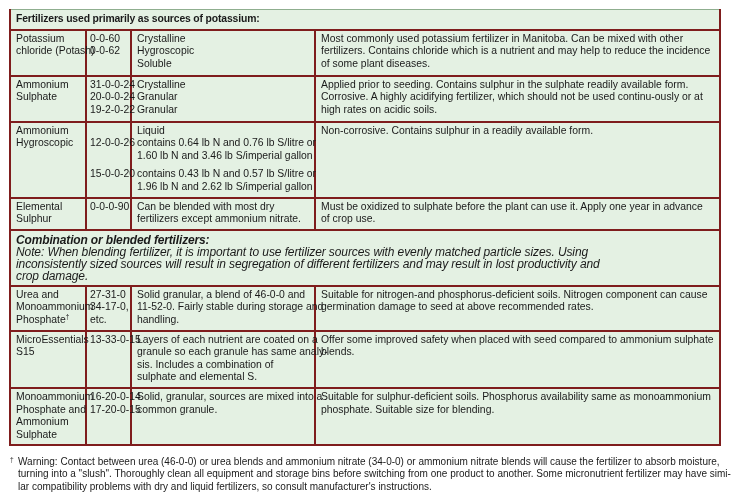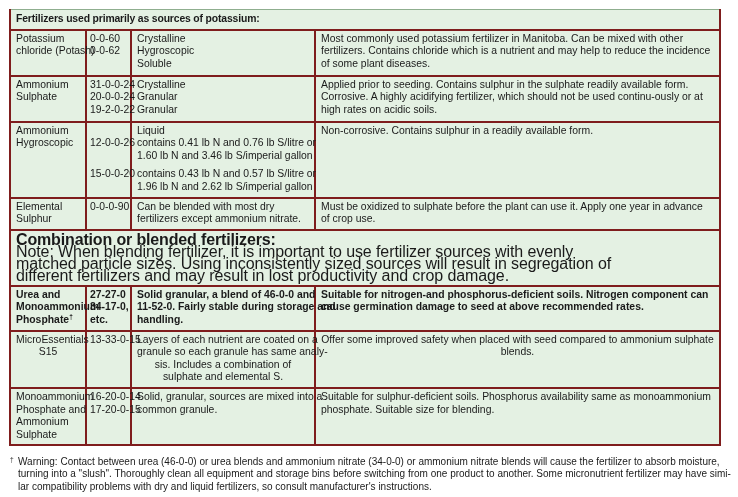--- a/index.html
+++ b/index.html
@@ -49,23 +49,24 @@
     .col4 { width: auto; }
     .line { display: block; white-space: nowrap; }
     .wrap-line { display: block; }
     .spacer { display: block; height: 12.6px; }
     sup.fn {
       font-size: 6.5px;
       line-height: 0;
       vertical-align: super;
     }
     .note-text {
-      font-size: 16px;
+      font-size: 12px;
       line-height: 12px;
       letter-spacing: -0.1px;
+      font-style: italic;
     }
     .footnote {
       position: absolute;
       left: 10px;
       top: 456px;
       width: 725px;
       font-size: 10px;
       line-height: 12.4px;
       color: #1a1a1a;
     }
@@ -143,21 +144,21 @@
         </td>
         <td style="padding-left:3px;text-align:right;">
           <span class="spacer"></span>
           <span class="line">12-0-0-26</span>
           <span class="spacer"></span>
           <span class="spacer" style="height:6px;"></span>
           <span class="line">15-0-0-20</span>
         </td>
         <td>
           <span class="line">Liquid</span>
-          <span class="line">contains 0.41 lb N and 0.76 lb S/litre or</span>
+          <span class="line">contains 0.64 lb N and 0.76 lb S/litre or</span>
           <span class="line">1.60 lb N and 3.46 lb S/imperial gallon</span>
           <span class="spacer" style="height:6px;"></span>
           <span class="line">contains 0.43 lb N and 0.57 lb S/litre or</span>
           <span class="line">1.96 lb N and 2.62 lb S/imperial gallon</span>
         </td>
         <td>
           <span class="wrap-line">Non-corrosive. Contains sulphur in a readily available form.</span>
         </td>
       </tr>
       <tr style="height:32px;">
@@ -176,41 +177,41 @@
           <span class="wrap-line">Must be oxidized to sulphate before the plant can use it. Apply one year in advance of crop use.</span>
         </td>
       </tr>
 
       <tr class="section">
         <td colspan="4" class="note-text">
           <span class="section-title line">Combination or blended fertilizers:</span>
           <span class="wrap-line" style="padding-right:90px;">Note: When blending fertilizer, it is important to use fertilizer sources with evenly matched particle sizes. Using inconsistently sized sources will result in segregation of different fertilizers and may result in lost productivity and crop damage.</span>
         </td>
       </tr>
-      <tr style="height:42px;font-weight:bold;">
+      <tr style="height:42px;">
         <td>
           <span class="line">Urea and</span>
           <span class="line">Monoammonium</span>
           <span class="line"><span>Phosphate</span><sup class="fn">†</sup></span>
         </td>
         <td style="padding-left:3px;">
-          <span class="line">27-27-0</span>
+          <span class="line">27-31-0</span>
           <span class="line">34-17-0,</span>
           <span class="line">etc.</span>
         </td>
         <td>
           <span class="line">Solid granular, a blend of 46-0-0 and</span>
           <span class="line">11-52-0. Fairly stable during storage and</span>
           <span class="line">handling.</span>
         </td>
         <td>
           <span class="wrap-line">Suitable for nitrogen-and phosphorus-deficient soils. Nitrogen component can cause germination damage to seed at above recommended rates.</span>
         </td>
       </tr>
-      <tr style="height:56px;text-align:center;">
+      <tr style="height:56px;">
         <td>
           <span class="line">MicroEssentials</span>
           <span class="line">S15</span>
         </td>
         <td style="padding-left:3px;">
           <span class="line">13-33-0-15</span>
         </td>
         <td>
           <span class="line">Layers of each nutrient are coated on a</span>
           <span class="line">granule so each granule has same analy-</span>

